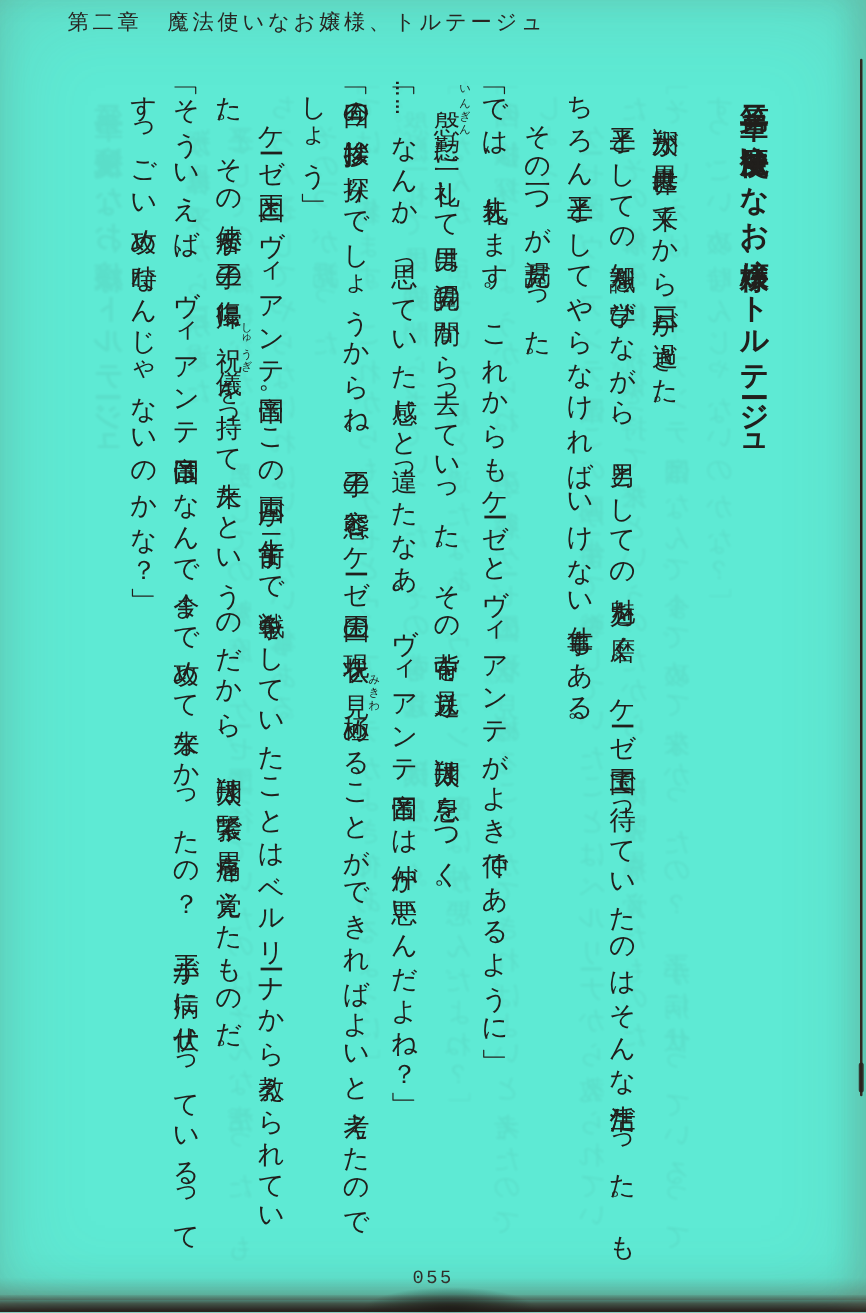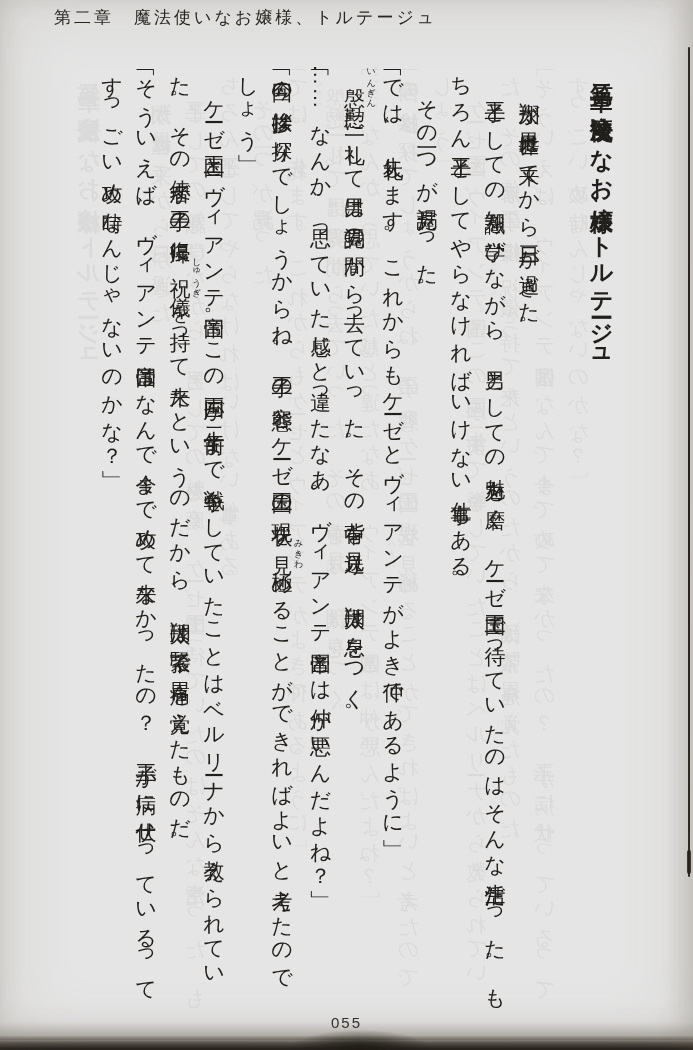--- a/index.html
+++ b/index.html
@@ -1,21 +1,21 @@
 <!DOCTYPE html>
 <html><head>
 <meta charset="utf-8">
 <style>
   html,body { margin:0; padding:0; }
   body { width:693px; height:1050px; position:relative; background:#fff; }
 
   .page {
     position:absolute; inset:0; overflow:hidden;
-    background:#e5e5e5;
-    font-family:Liberation Sans, sans-serif;
+    background:#5eead4;
+    font-family:Liberation Mono, monospace;
     color:#211f1c;
   }
 
   
   .running-header {
     position:absolute; left:54px; top:6px;
     font-size:17px; letter-spacing:3px; white-space:nowrap;
     color:#252320;
   }
 

